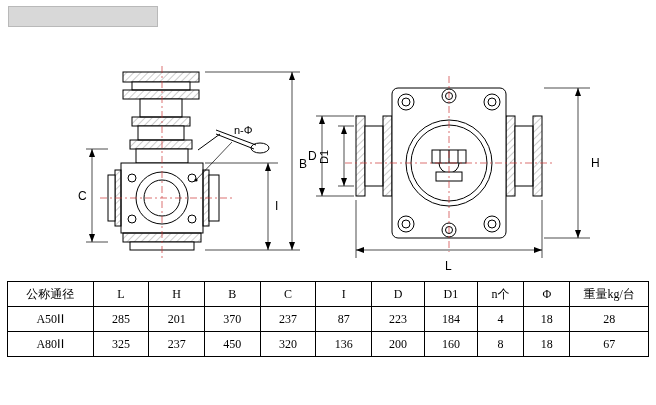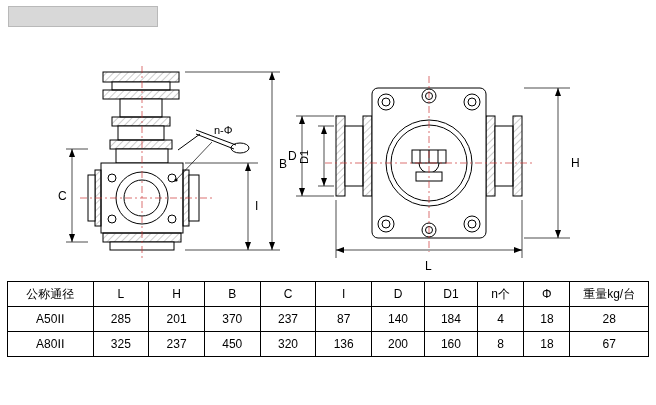--- a/index.html
+++ b/index.html
@@ -41,37 +41,39 @@
     line-height: 18px;
     white-space: nowrap;
   }
   
   .drawing {
     position: absolute;
     left: 0;
     top: 30px;
     width: 522px;
     height: 248px;
+    padding-left: 20px;
   }
   
   .spec-table {
     position: absolute;
     left: 7px;
     top: 281px;
     width: 642px;
     border-collapse: collapse;
     font-size: 12px;
   }
   .spec-table th, .spec-table td {
     border: 1px solid #000;
     text-align: center;
     height: 24px;
     font-weight: normal;
     padding: 0;
     white-space: nowrap;
+    font-family: Liberation Serif, serif;
   }
   .spec-table th {
     font-weight: normal;
   }
   .spec-table .col-name { width: 88px; }
   .spec-table .col-l { width: 58px; }
   .spec-table .col-h { width: 58px; }
   .spec-table .col-b { width: 58px; }
   .spec-table .col-c { width: 58px; }
   .spec-table .col-i { width: 58px; }
@@ -256,21 +258,21 @@
       </tr>
     </thead>
     <tbody>
       <tr>
         <td>A50ⅠⅠ</td>
         <td>285</td>
         <td>201</td>
         <td>370</td>
         <td>237</td>
         <td>87</td>
-        <td>140</td>
+        <td>223</td>
         <td>184</td>
         <td>4</td>
         <td>18</td>
         <td>28</td>
       </tr>
       <tr>
         <td>A80ⅠⅠ</td>
         <td>325</td>
         <td>237</td>
         <td>450</td>

